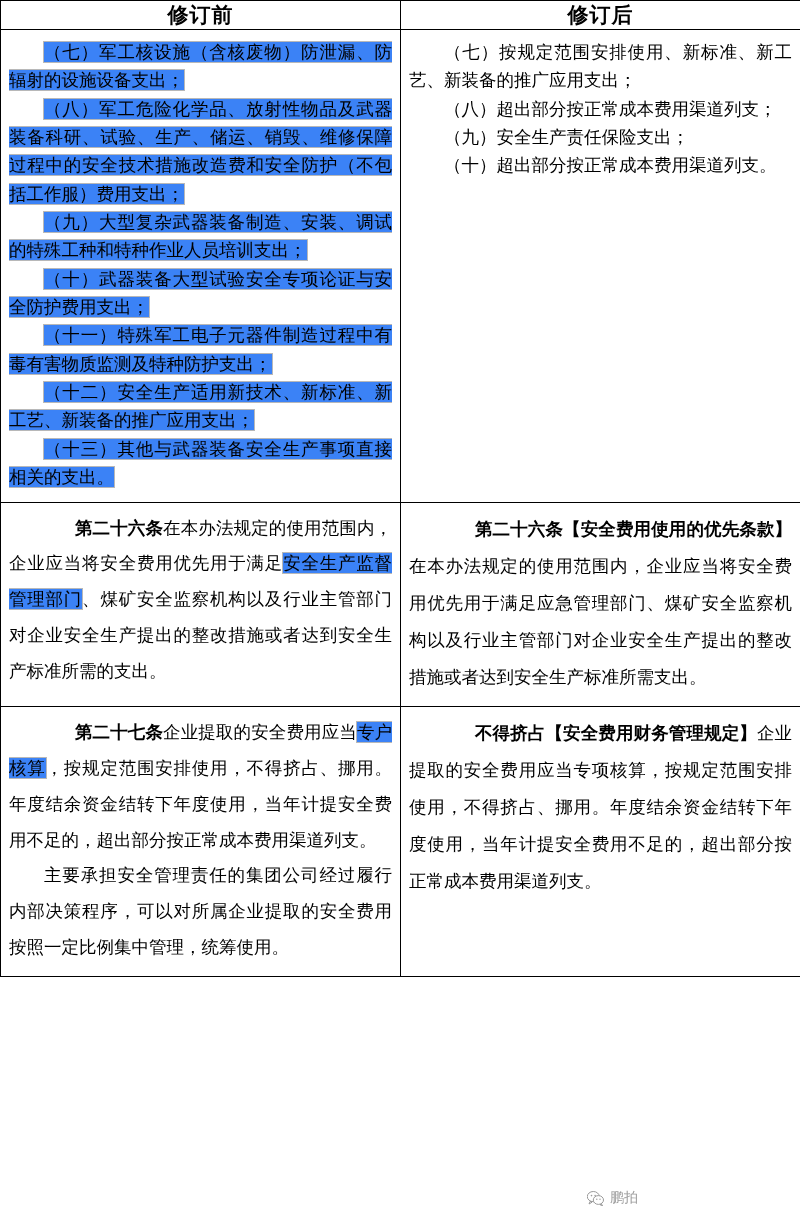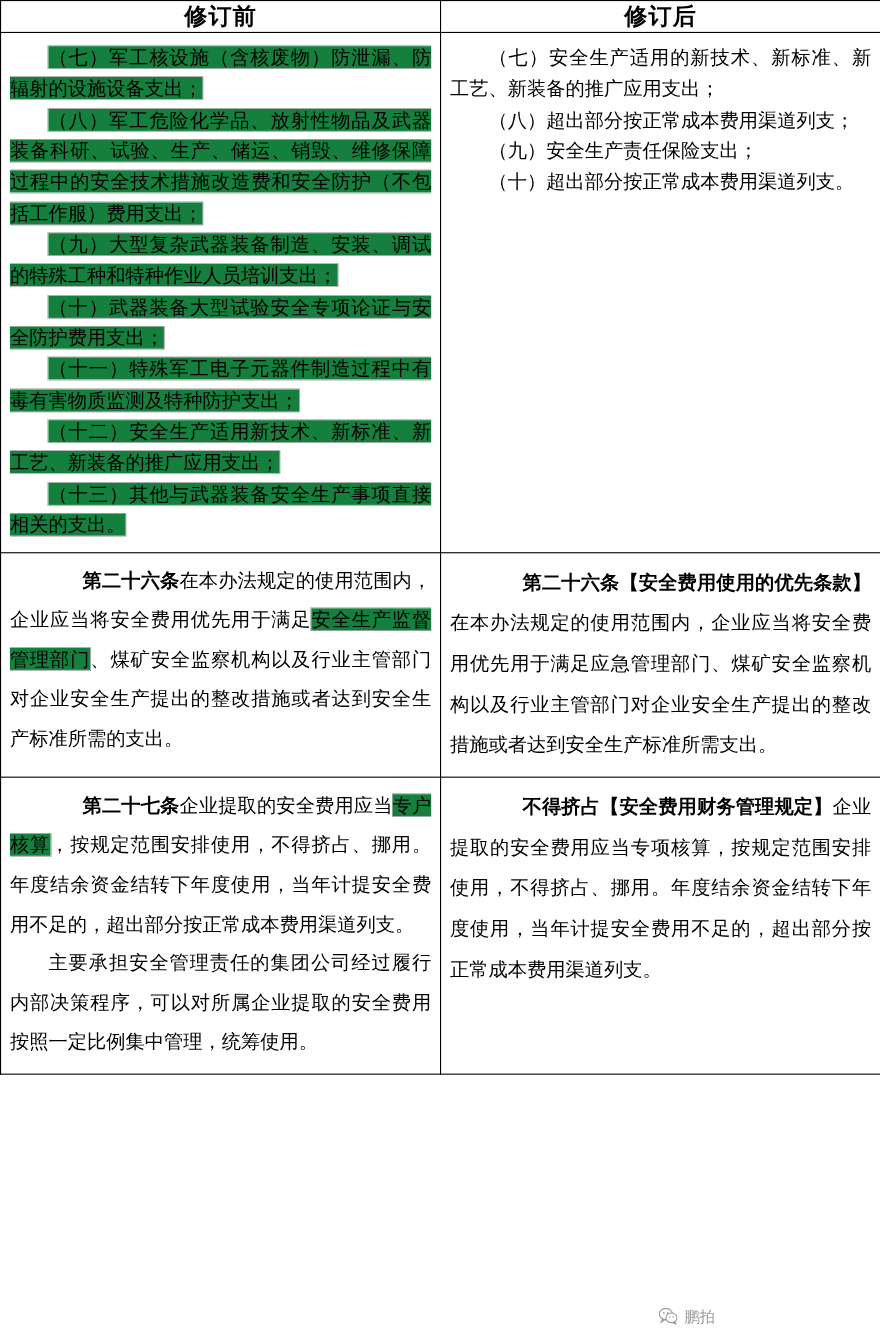--- a/index.html
+++ b/index.html
@@ -52,39 +52,40 @@
     text-align: justify;
     text-justify: inter-ideograph;
   }
   p.para.indent {
     text-indent: 2em;
   }
   p.para.loose {
     line-height: 2.05;
   }
   .hl {
-    background: #15803d;
+    background: #3b82f6;
     box-shadow: 0 0 0 1px #b8b8b8;
   }
   .bold { font-weight: bold; margin-left: 31px; }
 
   
   .right p.para {
     line-height: 1.62;
   }
   .right p.para.loose {
     line-height: 2.12;
   }
 
   
   .watermark {
     position: absolute;
-    right: 2px;
+    right: 14px;
     bottom: 12px;
     display: flex;
+    align-items: center;
     gap: 6px;
     color: #9a9a9a;
     font-size: 14px;
     font-family: "Liberation Sans", sans-serif;
   }
   .wm-icon {
     width: 17px;
     height: 15px;
     position: relative;
     display: inline-block;
@@ -116,21 +117,21 @@
             <p class="para indent"><span class="hl">（八）军工危险化学品、放射性物品及武器装备科研、试验、生产、储运、销毁、维修保障过程中的安全技术措施改造费和安全防护（不包括工作服）费用支出；</span></p>
             <p class="para indent"><span class="hl">（九）大型复杂武器装备制造、安装、调试的特殊工种和特种作业人员培训支出；</span></p>
             <p class="para indent"><span class="hl">（十）武器装备大型试验安全专项论证与安全防护费用支出；</span></p>
             <p class="para indent"><span class="hl">（十一）特殊军工电子元器件制造过程中有毒有害物质监测及特种防护支出；</span></p>
             <p class="para indent"><span class="hl">（十二）安全生产适用新技术、新标准、新工艺、新装备的推广应用支出；</span></p>
             <p class="para indent"><span class="hl">（十三）其他与武器装备安全生产事项直接相关的支出。</span></p>
           </div>
         </td>
         <td class="right">
           <div class="cell-inner">
-            <p class="para indent">（七）安全生产适用的新技术、新标准、新工艺、新装备的推广应用支出；</p>
+            <p class="para indent">（七）按规定范围安排使用、新标准、新工艺、新装备的推广应用支出；</p>
             <p class="para indent">（八）超出部分按正常成本费用渠道列支；</p>
             <p class="para indent">（九）安全生产责任保险支出；</p>
             <p class="para indent">（十）超出部分按正常成本费用渠道列支。</p>
           </div>
         </td>
       </tr>
 
       <tr>
         <td>
           <div class="cell-inner">

